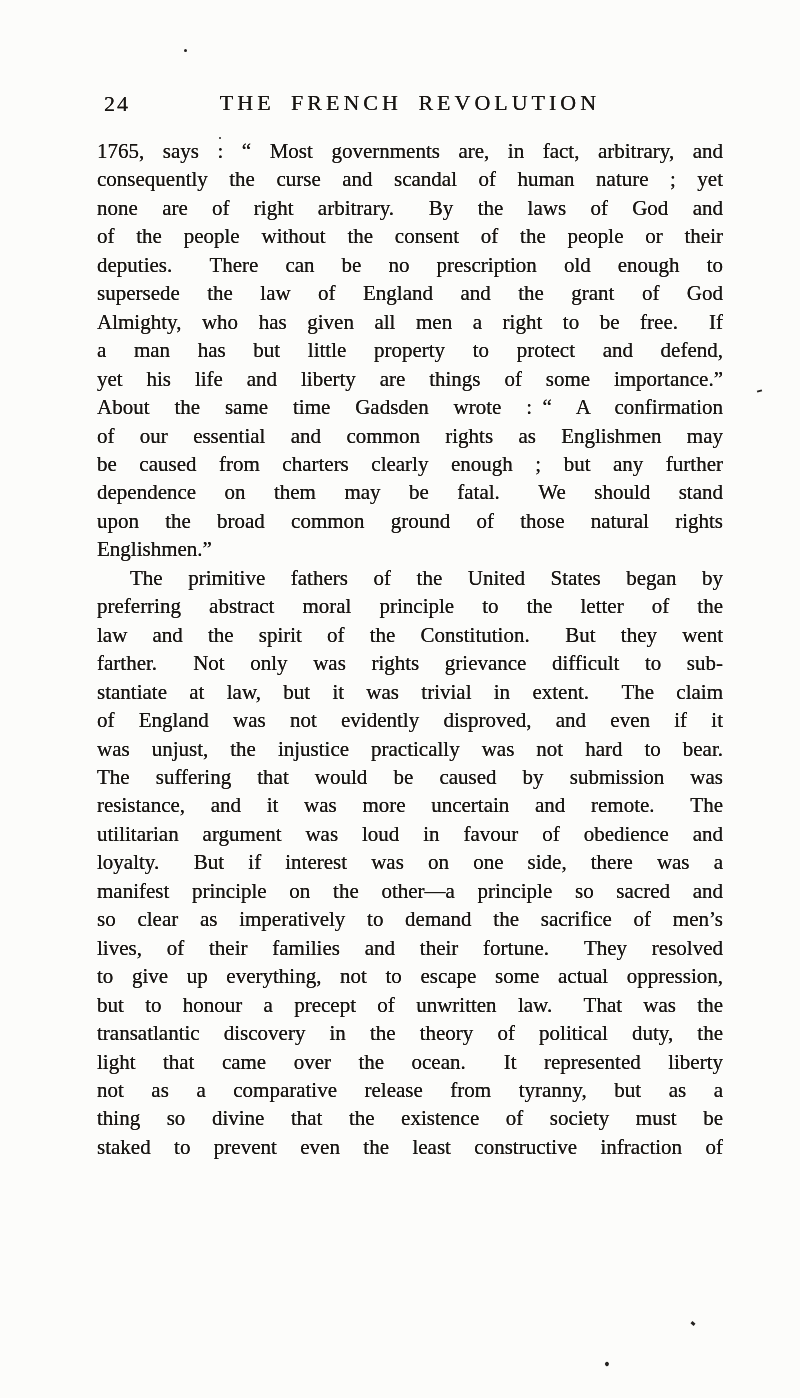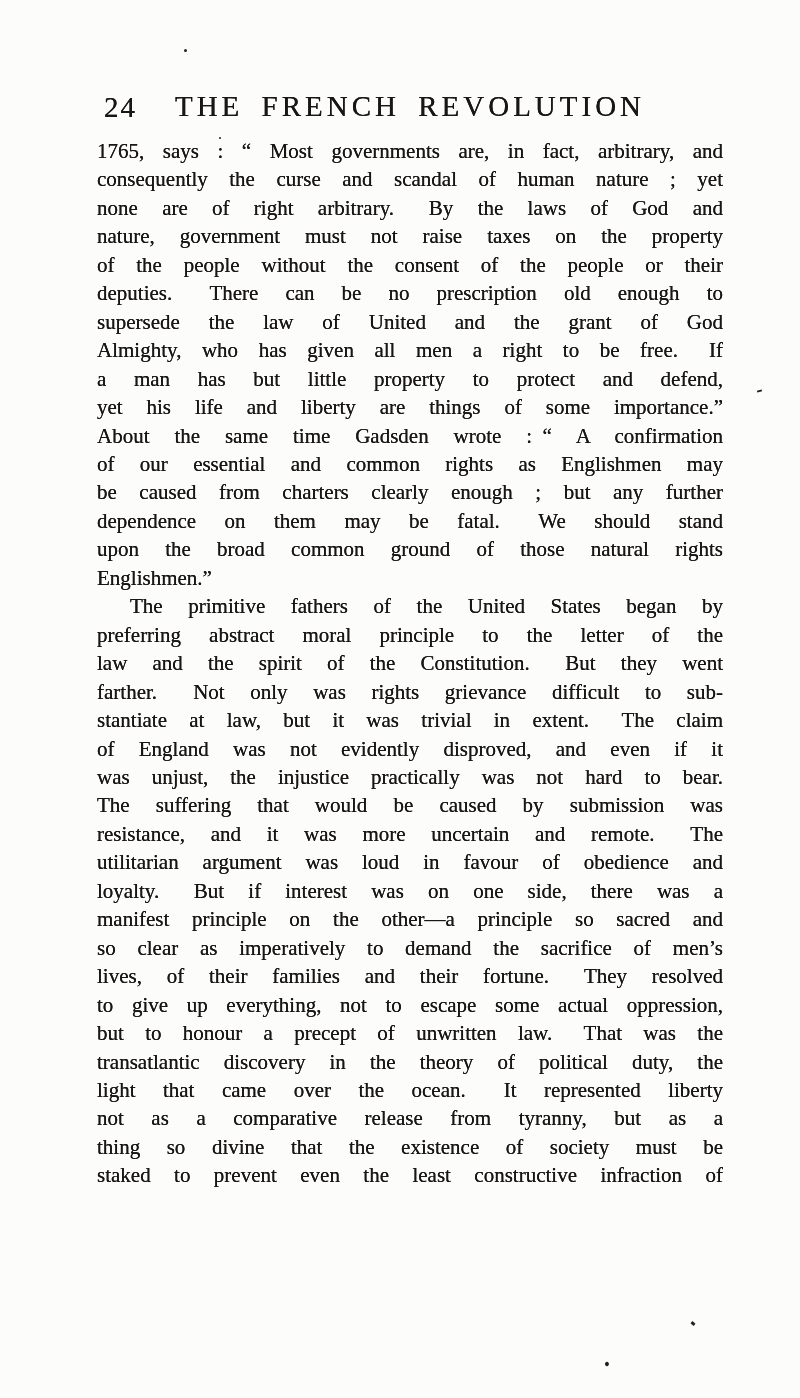--- a/index.html
+++ b/index.html
@@ -19,21 +19,21 @@
     background: #fcfcfa;
     color: #191613;
     font-family: "Liberation Serif", "DejaVu Serif", serif;
   }
   .header {
     position: absolute;
     left: 97px;
     top: 90px;
     width: 626px;
     height: 30px;
-    font-size: 29px;
+    font-size: 22px;
   }
   .pagenum {
     position: absolute;
     left: 7px;
     top: 1px;
     letter-spacing: 2px;
     text-shadow: 0 0 0.4px currentColor;
   }
   .title {
     text-align: center;
@@ -76,24 +76,23 @@
     <span class="pagenum">24</span>
     <div class="title">THE FRENCH REVOLUTION</div>
   </div>
 
   <div class="bodytext">
 
     <div class="para">
       <div class="line">1765, says : “ Most governments are, in fact, arbitrary, and</div>
       <div class="line">consequently the curse and scandal of human nature ; yet</div>
       <div class="line">none are of right arbitrary.  By the laws of God and</div>
-      <div class="line">nature, government must not raise taxes on the property</div>
       <div class="line">of the people without the consent of the people or their</div>
       <div class="line">deputies.  There can be no prescription old enough to</div>
-      <div class="line">supersede the law of United and the grant of God</div>
+      <div class="line">supersede the law of England and the grant of God</div>
       <div class="line">Almighty, who has given all men a right to be free.  If</div>
       <div class="line">a man has but little property to protect and defend,</div>
       <div class="line">yet his life and liberty are things of some importance.”</div>
       <div class="line">About the same time Gadsden wrote : “ A confirmation</div>
       <div class="line">of our essential and common rights as Englishmen may</div>
       <div class="line">be caused from charters clearly enough ; but any further</div>
       <div class="line">dependence on them may be fatal.  We should stand</div>
       <div class="line">upon the broad common ground of those natural rights</div>
       <div class="line para-end">Englishmen.”</div>
     </div>

